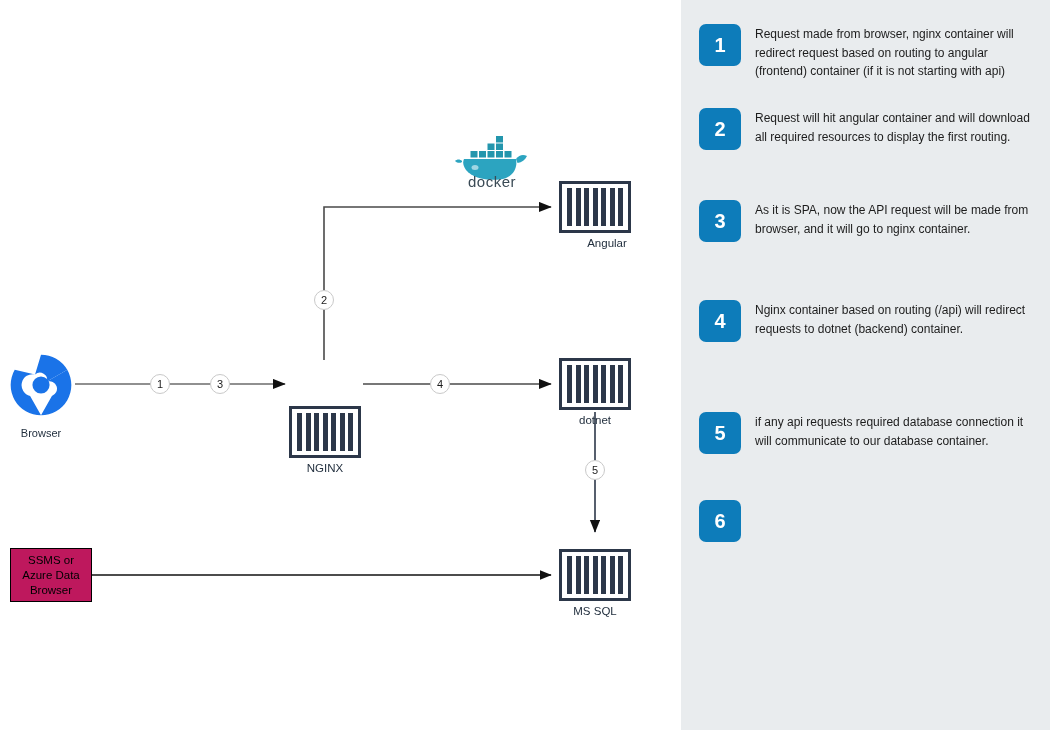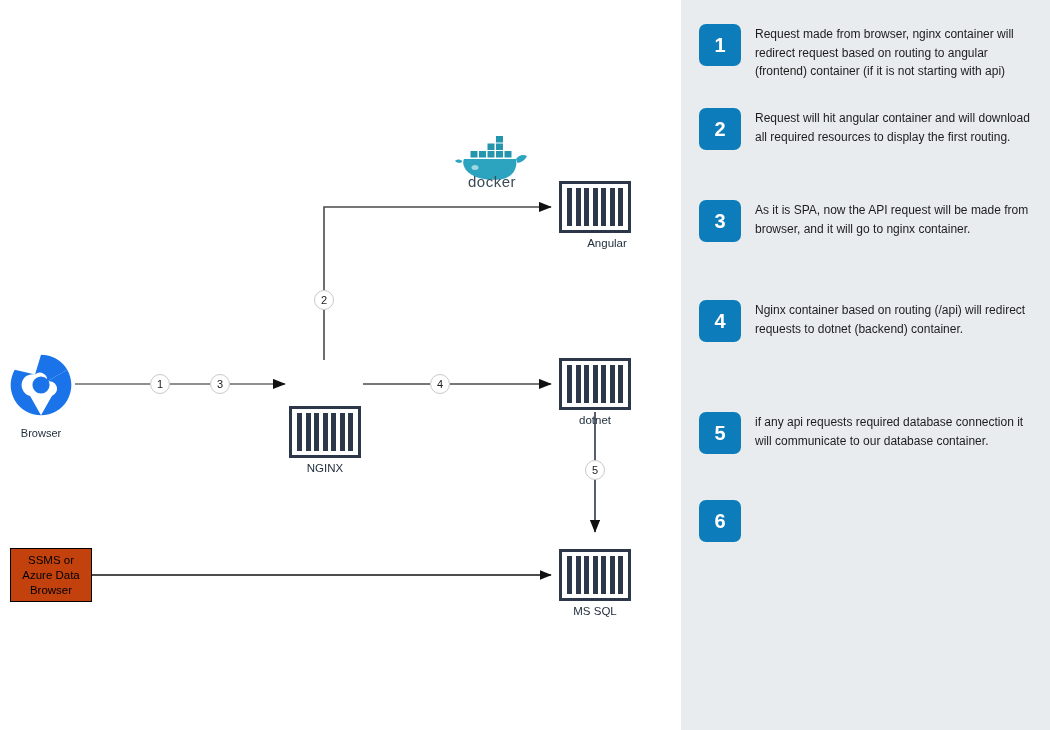--- a/index.html
+++ b/index.html
@@ -68,21 +68,21 @@
   }
 
   
   .docker-logo { position: absolute; text-align: center; }
 
   
   .box-node {
     position: absolute;
     box-sizing: border-box;
     border: 1.4px solid #000000;
-    background: #c2410c;
+    background: #be185d;
     display: flex;
     align-items: center;
     justify-content: center;
     text-align: center;
     font-size: 11.5px;
     line-height: 15px;
     color: #000000;
   }
 
   

